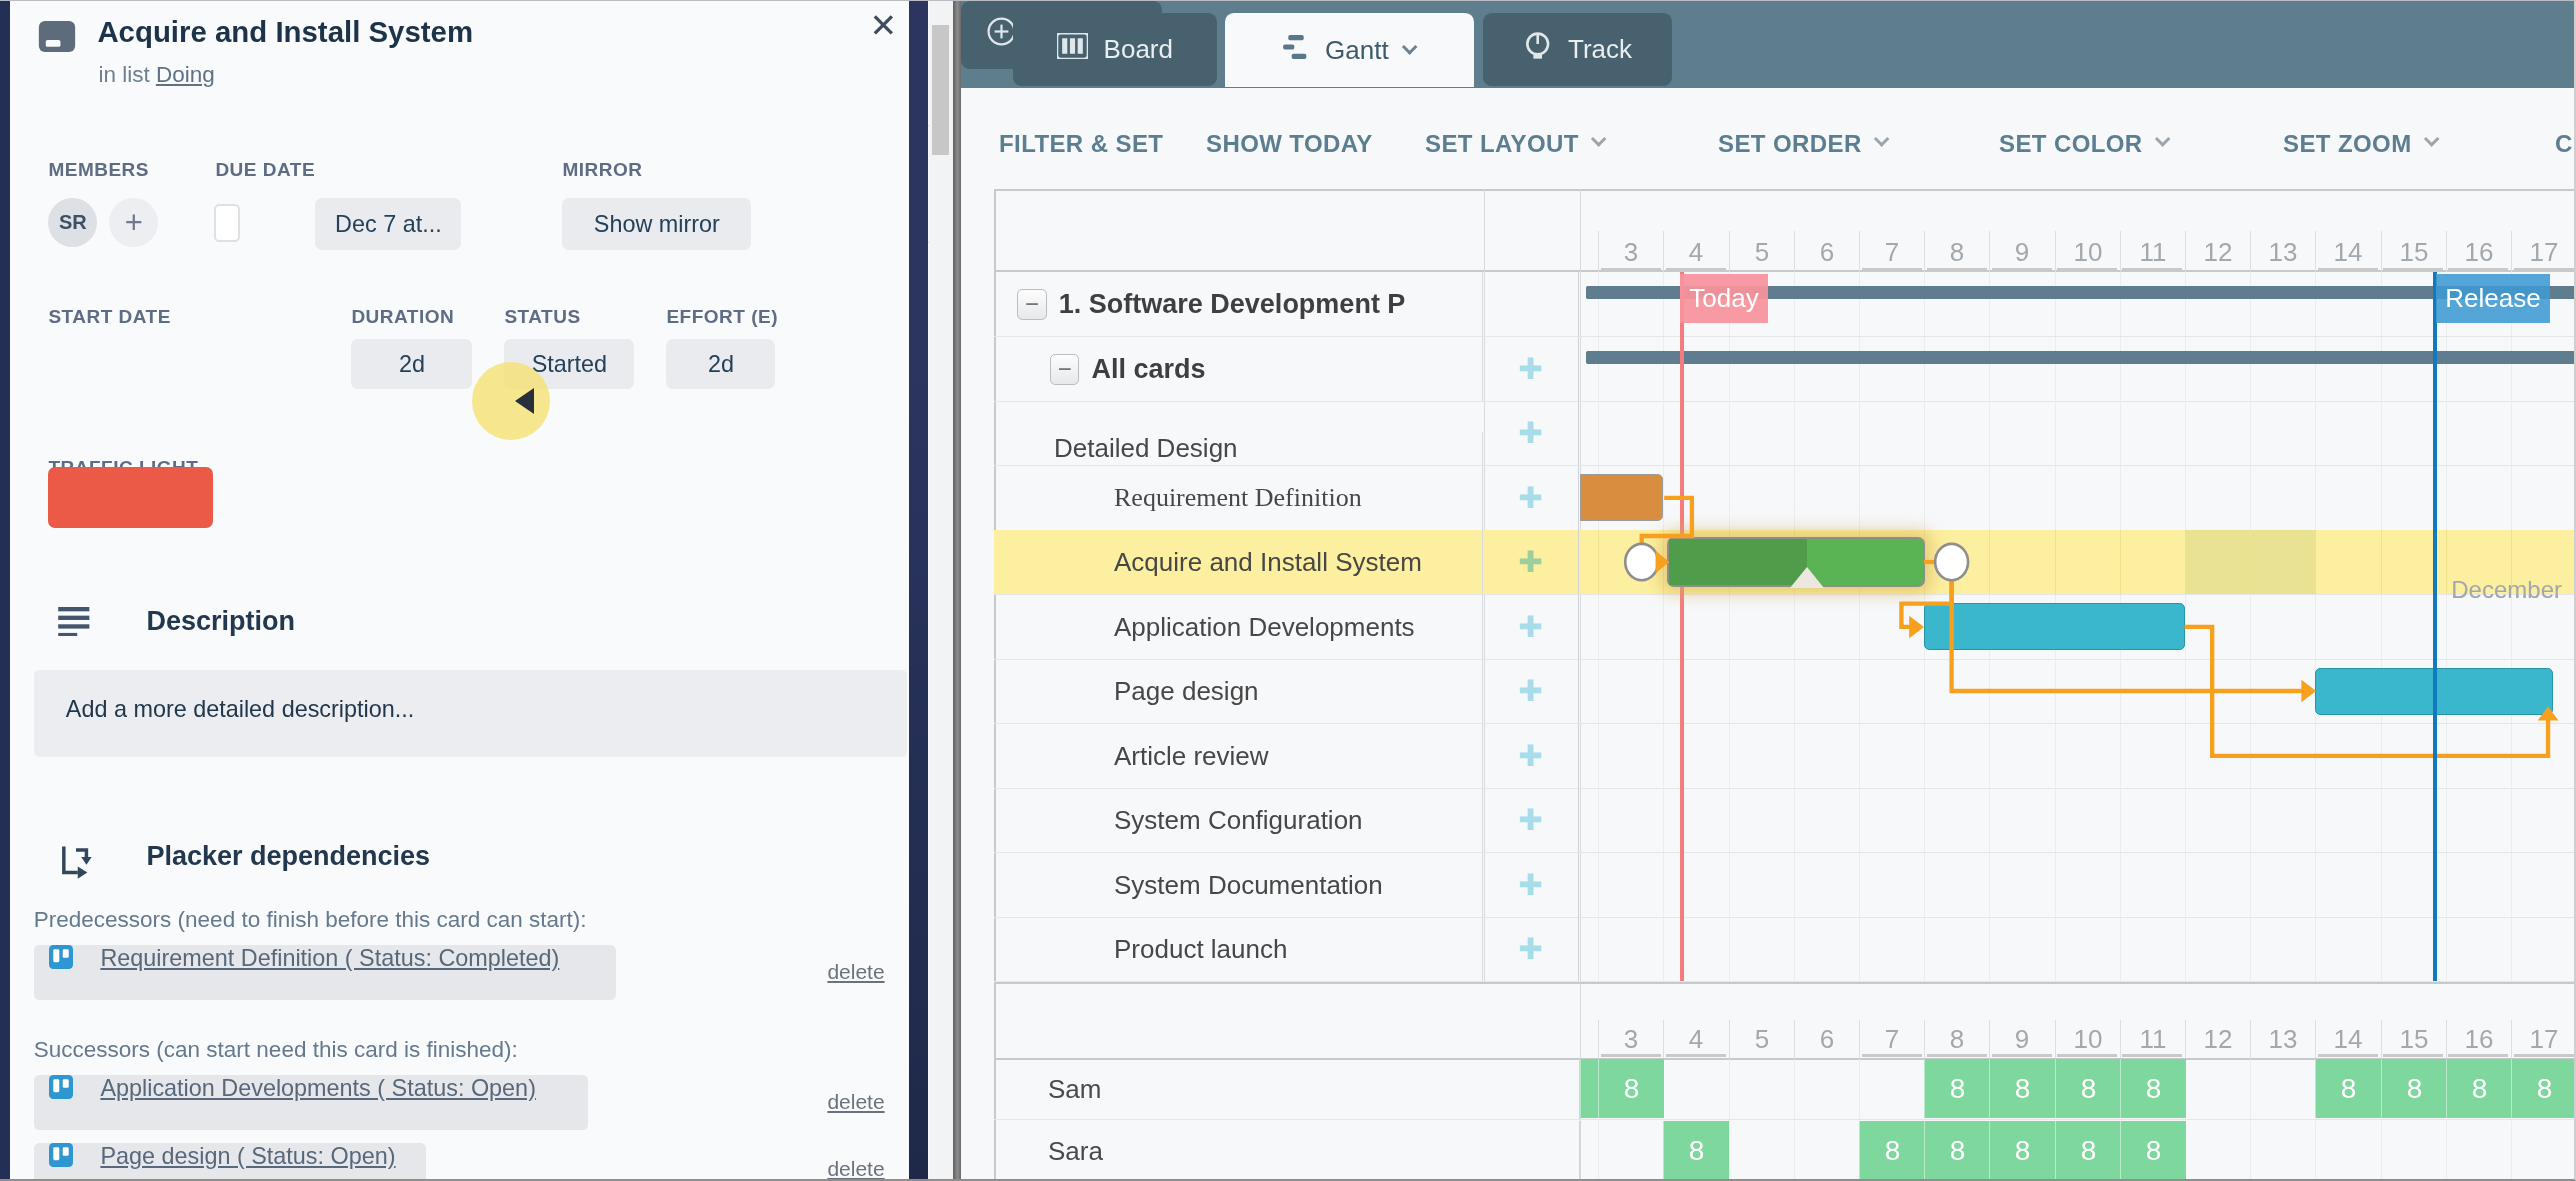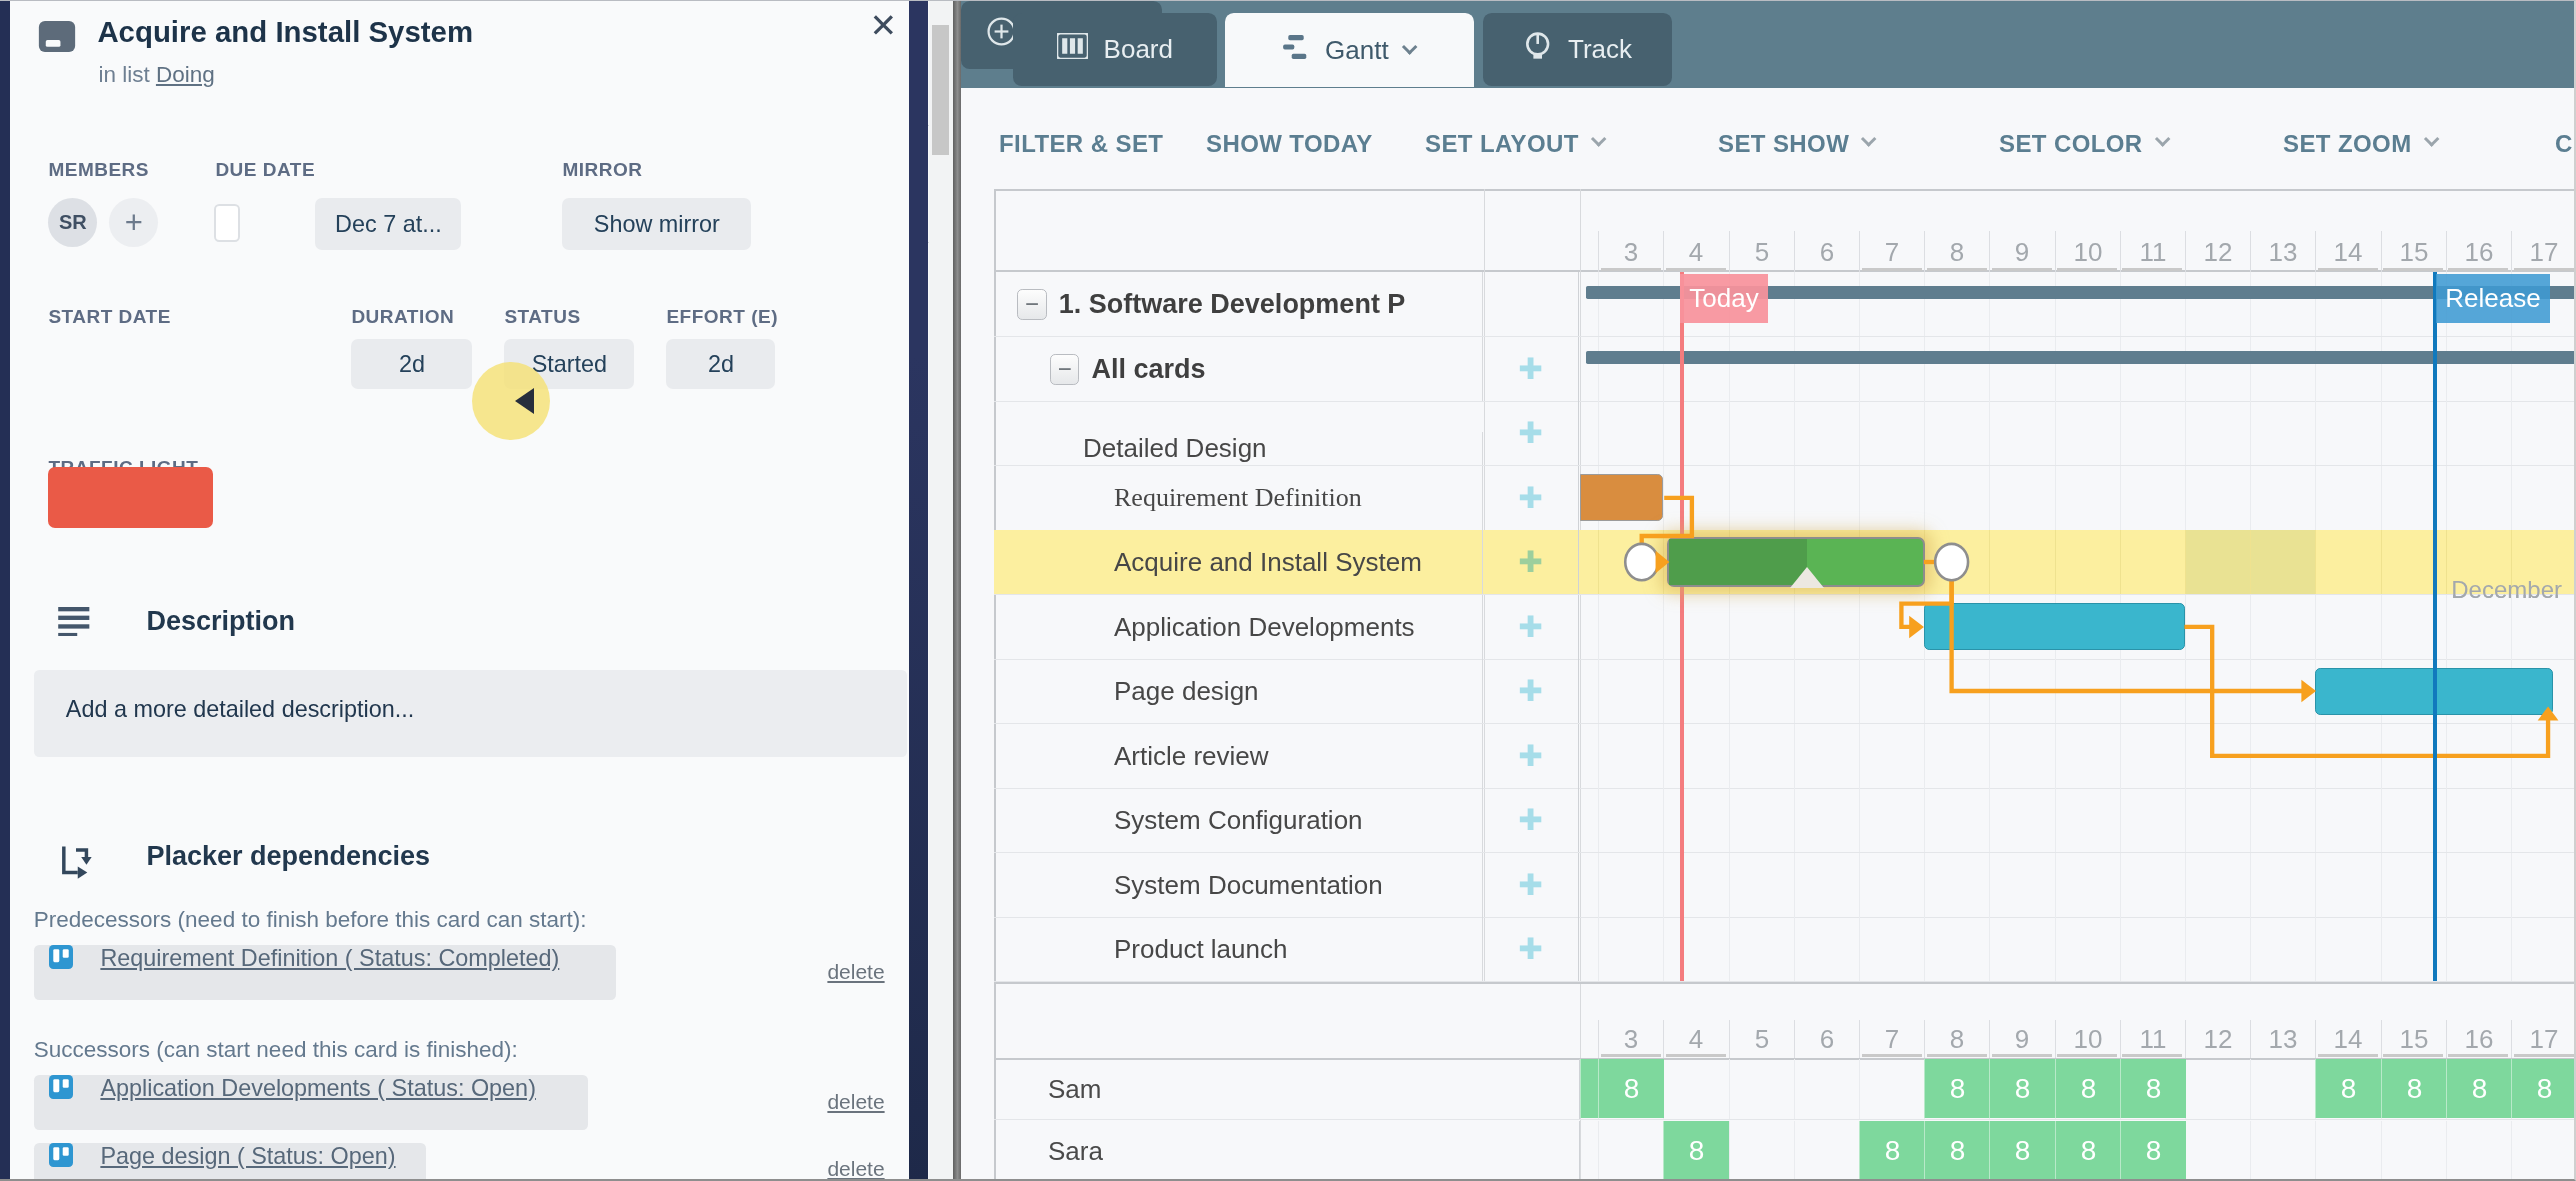--- a/index.html
+++ b/index.html
@@ -221,21 +221,21 @@
         <span>FILTER &amp; SET</span>
       </div>
       <div class="tb-item" style="left: 1206px; width: 179px;">
         <span>SHOW TODAY</span>
       </div>
       <div class="tb-item" style="left: 1425px; width: 227px;">
         <span>SET LAYOUT</span>
         <span class="chev"></span>
       </div>
       <div class="tb-item" style="left: 1718px; width: 218px;">
-        <span>SET SHOW</span>
+        <span>SET ORDER</span>
         <span class="chev"></span>
       </div>
       <div class="tb-item" style="left: 1999px; width: 217px;">
         <span>SET COLOR</span>
         <span class="chev"></span>
       </div>
       <div class="tb-item" style="left: 2283px; width: 215px;">
         <span>SET ZOOM</span>
         <span class="chev"></span>
       </div>
@@ -328,21 +328,21 @@
           <div class="colline" style="left: 605px; background: rgb(234, 236, 239);"></div>
           <div class="colline" style="left: 670px; background: rgb(234, 236, 239);"></div>
           <div class="colline" style="left: 735px; background: rgb(234, 236, 239);"></div>
           <div class="colline" style="left: 801px; background: rgb(234, 236, 239);"></div>
           <div class="colline" style="left: 866px; background: rgb(234, 236, 239);"></div>
           <div class="colline" style="left: 931px; background: rgb(234, 236, 239);"></div>
           <div class="summary" style="left: 6px; width: 990px;"></div>
         </div>
       </div>
       <div class="g-row" style="top: 400px; height: 65px; background: transparent;">
-        <div class="cell-name" style="padding-left: 89px; border-right: 0.9px solid rgb(216, 218, 221); margin-top: 31px;">
+        <div class="cell-name" style="padding-left: 60px; border-right: 0.9px solid rgb(216, 218, 221); margin-top: 31px;">
           <div class="grow-label">Detailed Design</div>
         </div>
         <div class="cell-pm" style="border-right: 0.9px solid rgb(207, 210, 214);">
           <div class="plus" style="color: rgb(166, 221, 233);">✚</div>
         </div>
         <div class="cell-chart">
           <div class="colline" style="left: 18px; background: rgb(234, 236, 239);"></div>
           <div class="colline" style="left: 83px; background: rgb(234, 236, 239);"></div>
           <div class="colline" style="left: 149px; background: rgb(234, 236, 239);"></div>
           <div class="colline" style="left: 214px; background: rgb(234, 236, 239);"></div>

